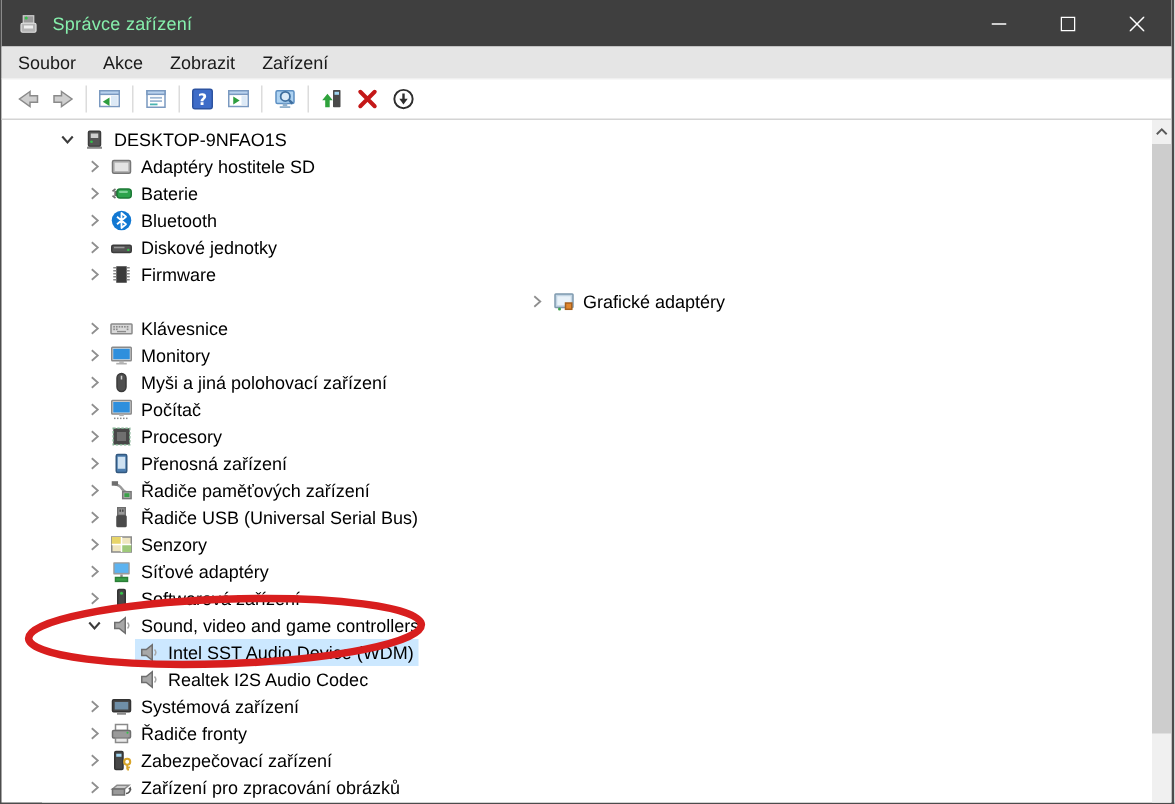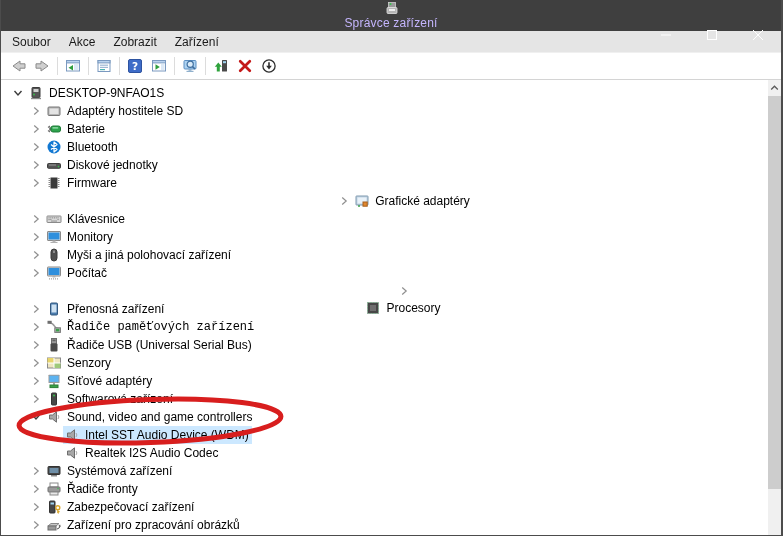--- a/index.html
+++ b/index.html
@@ -1,34 +1,34 @@
 <!DOCTYPE html>
 <html><head>
 <meta charset="utf-8">
 <style>
   html,body{margin:0;padding:0;background:#fff;}
   body{font-family:"Liberation Sans","DejaVu Sans",sans-serif;}
   .window{position:relative;width:783px;height:536px;box-sizing:border-box;overflow:hidden;background:#fff;
           border-left:1px solid #4c4c4c;border-right:2px solid #4c4c4c;border-bottom:1px solid #4c4c4c;}
   
-  .titlebar{height:31px;background:#3f3f3f;display:flex;align-items:center;color:#c4b5fd;flex-direction:column;}
+  .titlebar{height:31px;background:#3f3f3f;display:flex;align-items:center;color:#86efac;}
   .app-icon{width:16px;height:16px;margin:0 8px 0 10px;flex:none;}
   .title-text{font-size:12px;letter-spacing:.2px;}
   .caption-group{margin-left:auto;display:flex;height:100%;}
   .caption-btn{width:46px;height:100%;display:flex;align-items:center;justify-content:center;}
   
   .menubar{height:22px;display:flex;align-items:center;background:#e5e5e5;font-size:12px;color:#1a1a1a;padding-left:2px;border-bottom:1px solid #f0f0f0;box-sizing:border-box;}
   .menu-item{padding:3px 9px;}
   
   .toolbar{height:27px;display:flex;align-items:center;background:#fff;border-bottom:1px solid #d4d4d4;box-sizing:border-box;padding-left:5px;}
   .tb-btn{width:24px;height:24px;display:flex;align-items:center;justify-content:center;flex:none;}
   .tb-sep{width:1px;height:18px;background:#dcdcdc;margin:0 3px;flex:none;}
   .icon svg{display:block;}
   
-  .tree{position:relative;height:456px;box-sizing:border-box;padding-top:4px;overflow:hidden;background:#fff;}
+  .tree{position:relative;height:456px;box-sizing:border-box;padding-top:4px;overflow:hidden;background:#fff;margin-left:27px;}
   .tree-row{height:18px;display:flex;align-items:center;font-size:12px;color:#000;}
   .chevron{width:18px;height:18px;display:flex;align-items:center;justify-content:center;flex:none;}
   .row-content{display:flex;align-items:center;height:18px;padding:0 3px 0 1px;}
   .row-content.selected{background:#cce8ff;}
   .tree-icon{width:16px;height:16px;margin-right:5px;flex:none;}
   .row-label{white-space:nowrap;}
   
   .scrollbar{position:absolute;top:0;right:0;width:13px;height:100%;background:#f0f0f0;}
   .scroll-up{height:15px;display:flex;align-items:center;justify-content:center;}
   .scroll-thumb{position:absolute;top:16px;left:0;width:13px;height:393px;background:#cdcdcd;}
@@ -377,21 +377,21 @@
                 <rect x="5" y="13.4" width="1" height="1"></rect>
                 <rect x="7" y="13.4" width="1" height="1"></rect>
                 <rect x="9" y="13.4" width="1" height="1"></rect>
                 <rect x="11" y="13.4" width="1" height="1"></rect>
               </g>
             </svg>
           </span>
           <span class="row-label">Počítač</span>
         </span>
       </div>
-      <div class="tree-row" style="padding-left: 26px; flex-direction: column;">
+      <div class="tree-row" style="padding-left: 26px;">
         <span class="chevron">
           <svg width="12" height="12" viewBox="0 0 12 12">
             <polyline points="4.2,2.5 8.2,6 4.2,9.5" fill="none" stroke="#8f8f8f" stroke-width="1.2"></polyline>
           </svg>
         </span>
         <span class="row-content">
           <span class="icon tree-icon">
             <svg width="16" height="16" viewBox="0 0 16 16">
               <rect x="2.5" y="2.5" width="11" height="11" fill="#474747" stroke="#7fae8f" stroke-dasharray="1.6 1.1"></rect>
               <rect x="5" y="5" width="6" height="6" fill="#6f6f6f"></rect>
@@ -409,21 +409,21 @@
         <span class="row-content">
           <span class="icon tree-icon">
             <svg width="16" height="16" viewBox="0 0 16 16">
               <rect x="4.5" y="2" width="7" height="12" rx="1" fill="#4b7cae" stroke="#33587f"></rect>
               <rect x="5.5" y="3.5" width="5" height="8" fill="#cfe2f2"></rect>
             </svg>
           </span>
           <span class="row-label">Přenosná zařízení</span>
         </span>
       </div>
-      <div class="tree-row" style="padding-left: 26px; font-family: Liberation Mono, monospace;">
+      <div class="tree-row" style="padding-left: 26px;">
         <span class="chevron">
           <svg width="12" height="12" viewBox="0 0 12 12">
             <polyline points="4.2,2.5 8.2,6 4.2,9.5" fill="none" stroke="#8f8f8f" stroke-width="1.2"></polyline>
           </svg>
         </span>
         <span class="row-content">
           <span class="icon tree-icon">
             <svg width="16" height="16" viewBox="0 0 16 16">
               <path d="M3.5 4 C9 4 7.5 9 12 9.5" fill="none" stroke="#9a9a9a" stroke-width="1.6"></path>
               <rect x="1.5" y="1.8" width="4.2" height="3" fill="#6e6e6e"></rect>

